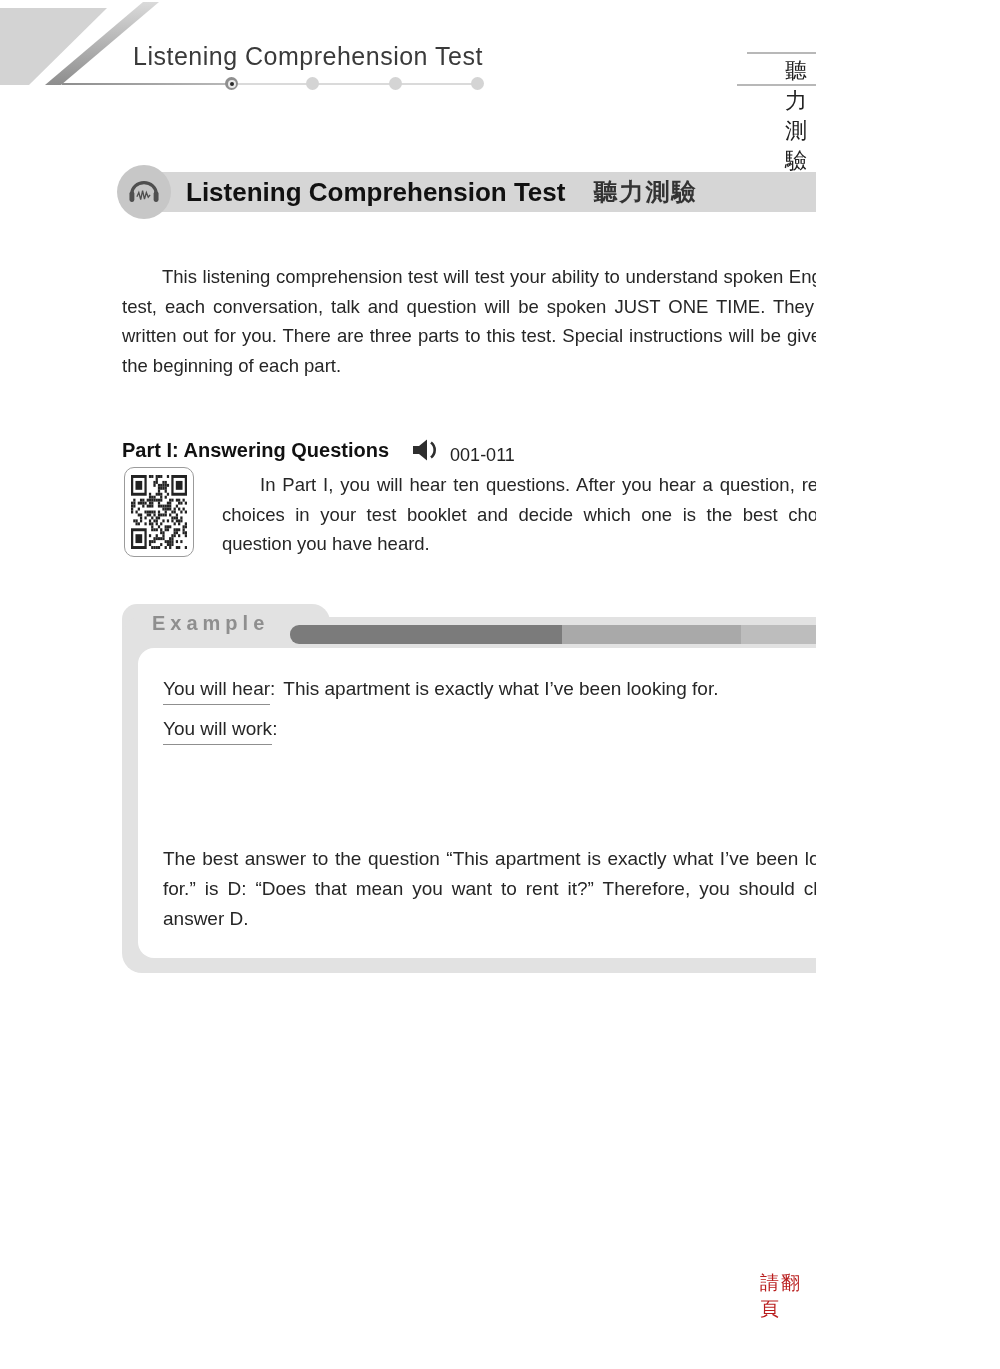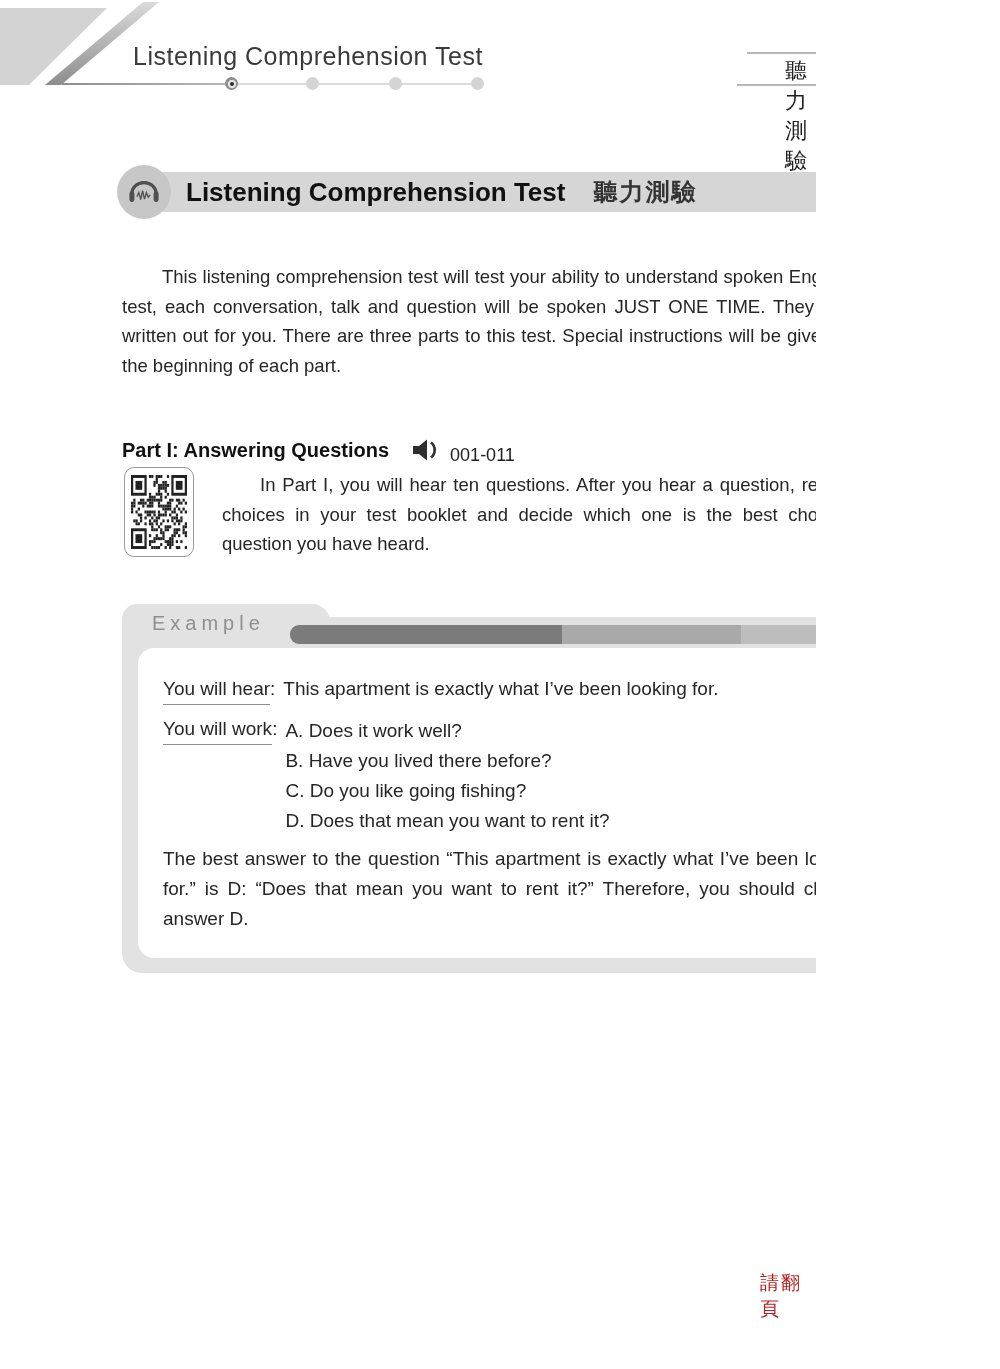--- a/index.html
+++ b/index.html
@@ -54,21 +54,21 @@
   .part-heading{font-size:20px;font-weight:bold;color:#111;}
   .track-range{font-size:18px;color:#222;margin-left:9px;margin-top:11px;}
   .qr-box{position:absolute;left:124px;top:467px;width:70px;height:90px;border:1.5px solid #9b9b9b;
         border-radius:10px;background:#fff;display:flex;align-items:center;justify-content:center;box-sizing:border-box;}
   .part-desc{position:absolute;left:222px;top:470px;width:688px;font-size:18.5px;line-height:29.5px;
         text-align:justify;text-indent:38px;color:#262626;}
 
   
   .ex-container{position:absolute;left:122px;top:617px;width:792px;height:356px;background:#e2e2e2;border-radius:20px;}
   .ex-tab{position:absolute;left:122px;top:604px;width:208px;height:50px;background:#e2e2e2;border-radius:15px 18px 0 0;}
-  .ex-tab-label{position:absolute;left:152px;top:612px;font-size:20px;font-weight:normal;color:#8f8f8f;letter-spacing:5px;}
+  .ex-tab-label{position:absolute;left:152px;top:612px;font-size:20px;font-weight:bold;color:#8f8f8f;letter-spacing:5px;}
   .ex-bar{position:absolute;top:625px;height:19px;}
   .ex-bar.dark{left:290px;width:272px;background:#7b7b7b;border-radius:9px 0 0 9px;}
   .ex-bar.mid{left:562px;width:179px;background:#a9a9a9;}
   .ex-bar.light{left:741px;width:136px;background:#bdbdbd;border-radius:0 9px 9px 0;}
   .ex-inner{position:absolute;left:138px;top:648px;width:760px;height:310px;background:#fff;border-radius:16px;}
   .ex-row{position:absolute;display:flex;align-items:flex-start;font-size:19px;line-height:25px;color:#262626;}
   .ex-label{border-bottom:1.5px solid #8f8f8f;padding-bottom:3px;white-space:nowrap;}
   .ex-content{margin-left:8px;}
   .ex-choice{line-height:30px;}
   .ex-explain{position:absolute;left:163px;top:844px;width:702px;font-size:19px;line-height:30px;
@@ -358,26 +358,20 @@
 
   <div class="ex-row" style="left:163px;top:676px;">
     <span class="ex-label">You will hear</span>
       <span>:</span>
     <span class="ex-content">This apartment is exactly what I’ve been looking for.</span>
   </div>
 
   <div class="ex-row" style="left:163px;top:716px;">
     <span class="ex-label">You will work</span>
       <span>:</span>
-    <div class="ex-content">
-      <div class="ex-choice">A. Does it work well?</div>
-      <div class="ex-choice">B. Have you lived there before?</div>
-      <div class="ex-choice">C. Do you like going fishing?</div>
-      <div class="ex-choice">D. Does that mean you want to rent it?</div>
-    </div>
   </div>
 
   <div class="ex-explain">The best answer to the question “This apartment is exactly what I’ve been looking for.” is D: “Does that mean you want to rent it?” Therefore, you should choose answer D.</div>
 
   <div class="footer-turn">請翻頁</div>
   <div class="footer-dot"></div>
   <div class="footer-arrow">
     <svg width="44" height="28" viewBox="0 0 44 28">
       <defs>
         <linearGradient id="ag" x1="0" y1="0" x2="1" y2="0">

